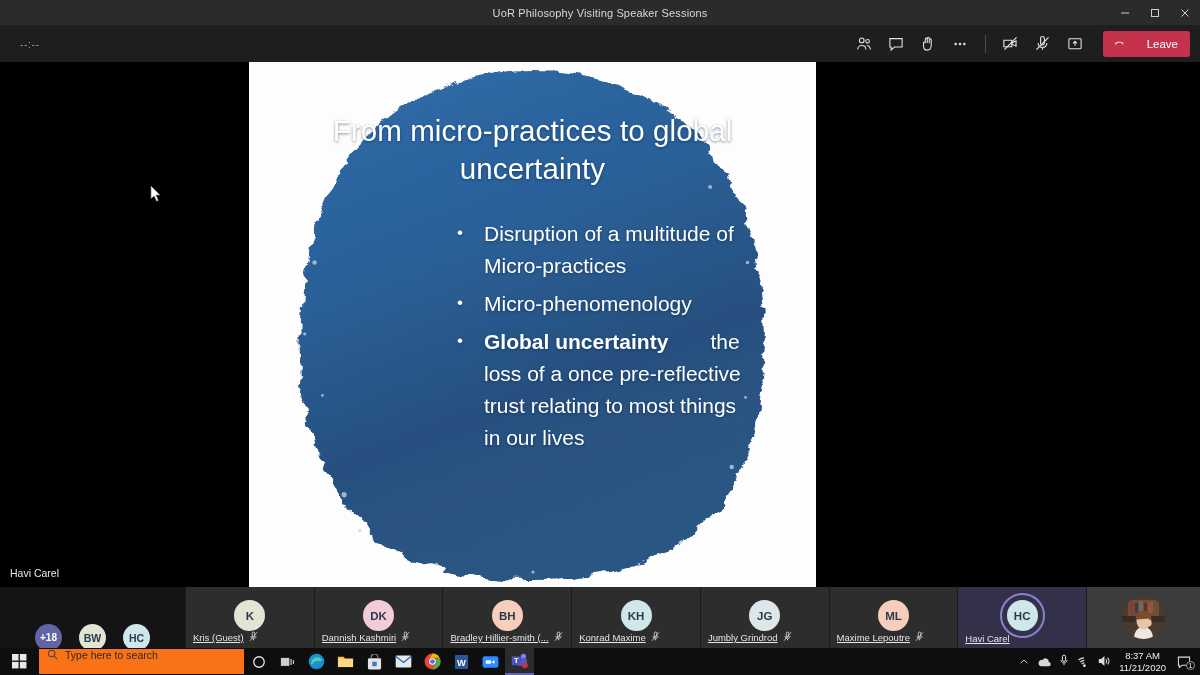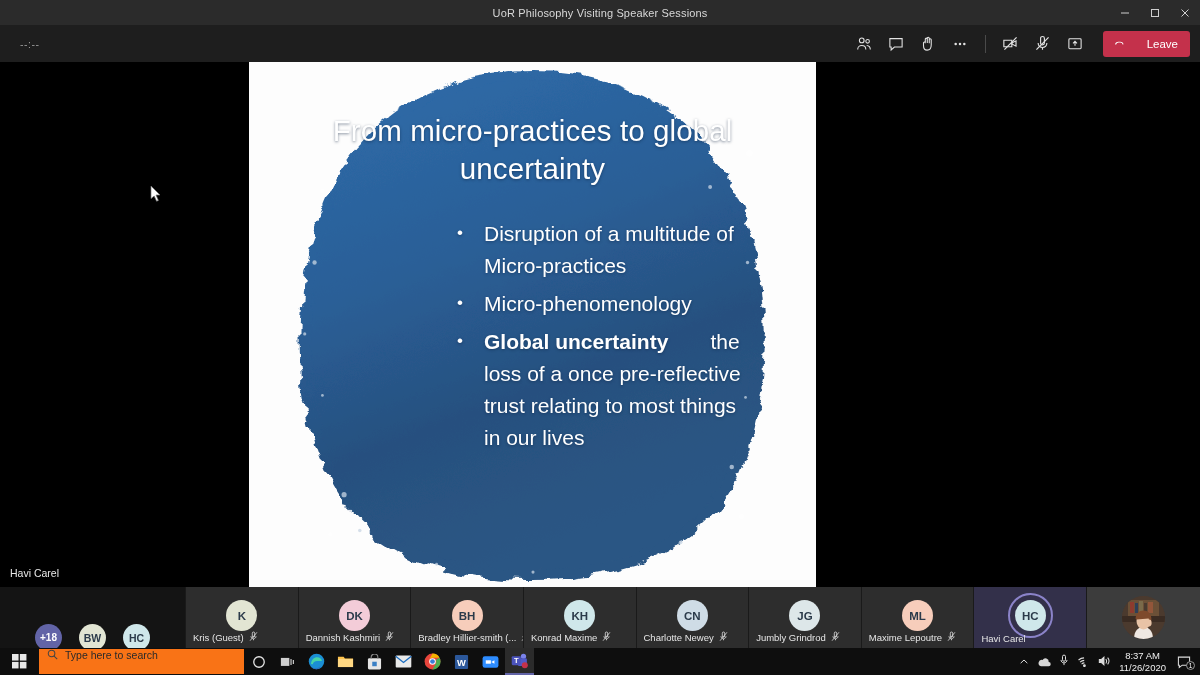--- a/index.html
+++ b/index.html
@@ -106,21 +106,21 @@
     font-size:11.5px; font-weight:600; color:#2b3a4a;
     margin-bottom:4px;
   }
   .ring{
     width:45px; height:45px; border-radius:50%;
     border:2.5px solid #8b83c9; display:flex; align-items:center; justify-content:center;
     margin-bottom:4px;
   }
   .plabel{
     position:absolute; left:7px; bottom:4px; display:flex; align-items:center; gap:5px;
-    color:#e6e6e6; font-size:9.5px; white-space:nowrap; max-width:96%; overflow:hidden;
+    color:#e6e6e6; font-size:9.5px; white-space:nowrap; max-width:96%; overflow:hidden;text-decoration:underline;
   }
   .vidcircle{
     width:43px; height:43px; border-radius:50%; overflow:hidden;
     background:#4a3b33; position:relative;
   }
   .vidcircle svg{ display:block; }
 
   
   .taskbar{
     height:27px; background:#0e0e0e; display:flex; align-items:center;
@@ -379,33 +379,20 @@
       <span>
         <svg width="9" height="11" viewBox="0 0 12 14" fill="none" stroke="#ddd" stroke-width="1.1">
           <path d="M4.4 2.6a1.6 1.6 0 013.2 0v3.8a1.6 1.6 0 01-3.2 0z"></path>
           <path d="M2.6 6.6c0 1.9 1.5 3.4 3.4 3.4s3.4-1.5 3.4-3.4M6 10.2V12"></path>
           <path d="M1.4 12.6L10.6 1.4"></path>
         </svg>
       </span>
     </div>
   </div>
 
-  <div class="ptile">
-    <div class="av" style="background:#cfdce6">CN</div>
-    <div class="plabel">
-      <span>Charlotte Newey</span>
-      <span>
-        <svg width="9" height="11" viewBox="0 0 12 14" fill="none" stroke="#ddd" stroke-width="1.1">
-          <path d="M4.4 2.6a1.6 1.6 0 013.2 0v3.8a1.6 1.6 0 01-3.2 0z"></path>
-          <path d="M2.6 6.6c0 1.9 1.5 3.4 3.4 3.4s3.4-1.5 3.4-3.4M6 10.2V12"></path>
-          <path d="M1.4 12.6L10.6 1.4"></path>
-        </svg>
-      </span>
-    </div>
-  </div>
 
   <div class="ptile">
     <div class="av" style="background:#dde7e9">JG</div>
     <div class="plabel">
       <span>Jumbly Grindrod</span>
       <span>
         <svg width="9" height="11" viewBox="0 0 12 14" fill="none" stroke="#ddd" stroke-width="1.1">
           <path d="M4.4 2.6a1.6 1.6 0 013.2 0v3.8a1.6 1.6 0 01-3.2 0z"></path>
           <path d="M2.6 6.6c0 1.9 1.5 3.4 3.4 3.4s3.4-1.5 3.4-3.4M6 10.2V12"></path>
           <path d="M1.4 12.6L10.6 1.4"></path>
@@ -582,21 +569,21 @@
       </svg>
     </span>
     <span>
       <svg width="13" height="12" viewBox="0 0 14 13" fill="none" stroke="#ddd" stroke-width="1.1">
         <path d="M1.4 5h2L6.4 2.4v8.2L3.4 8h-2z" fill="#ddd"></path>
         <path d="M8.4 4.4c1 1.4 1 3.4 0 4.8M10.4 2.8c1.8 2.2 1.8 5.2 0 7.4"></path>
       </svg>
     </span>
     <div class="clock">
       <div>8:37 AM</div>
-      <div>11/26/2020</div>
+      <div>11/21/2020</div>
     </div>
     <div class="notif">
       <svg width="14" height="14" viewBox="0 0 16 16" fill="none" stroke="#ddd" stroke-width="1.2">
         <path d="M1.6 2.4h12.8v9.2H6l-3.4 2.6v-2.6H1.6z"></path>
       </svg>
       <span class="badge">1</span>
     </div>
   </div>
 </div>
 

